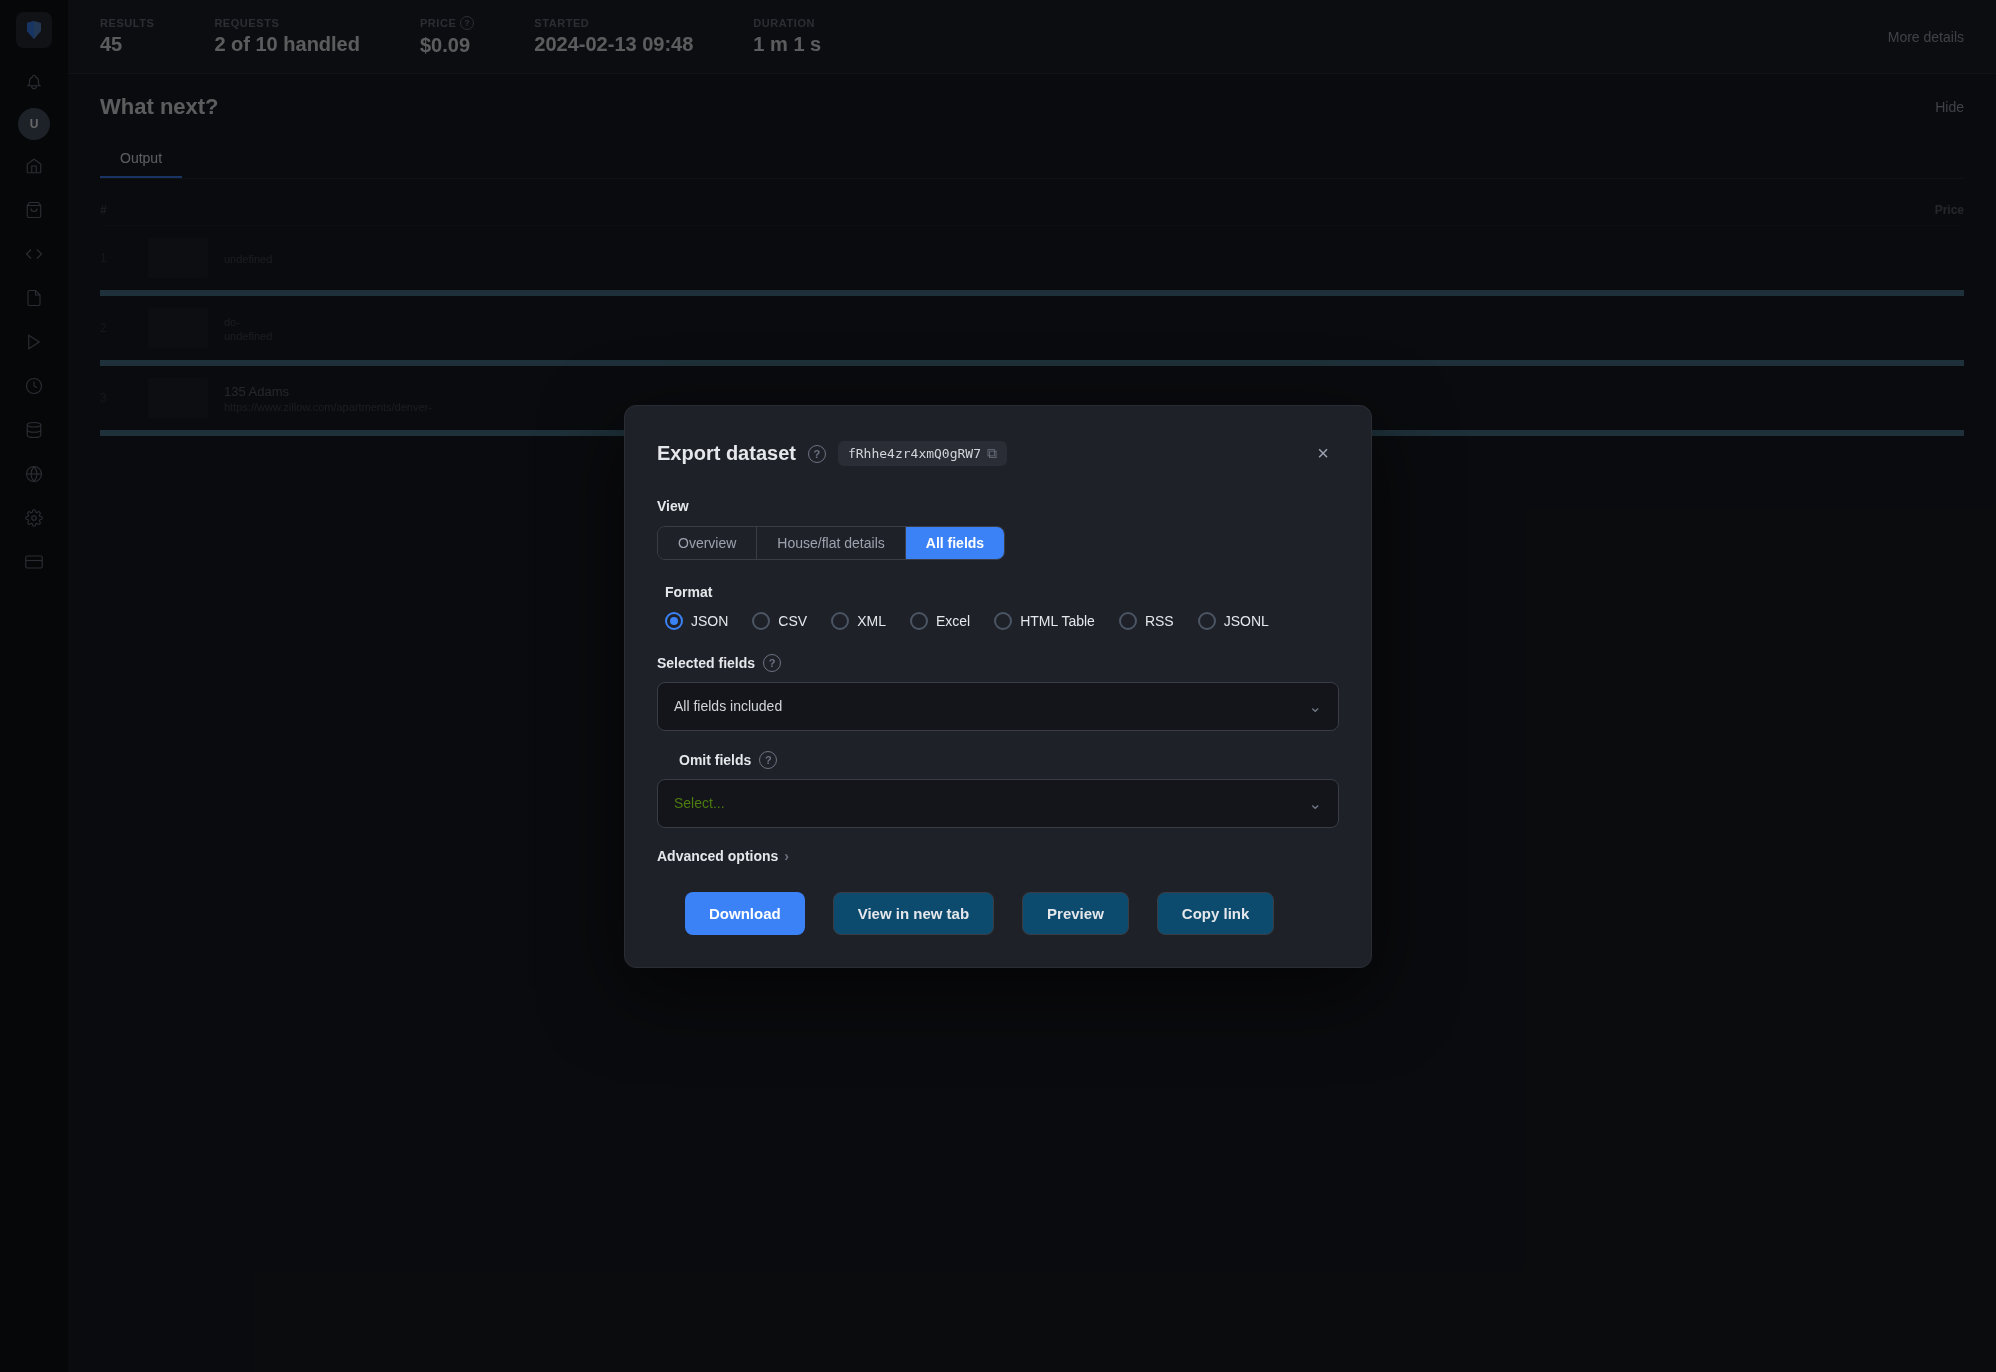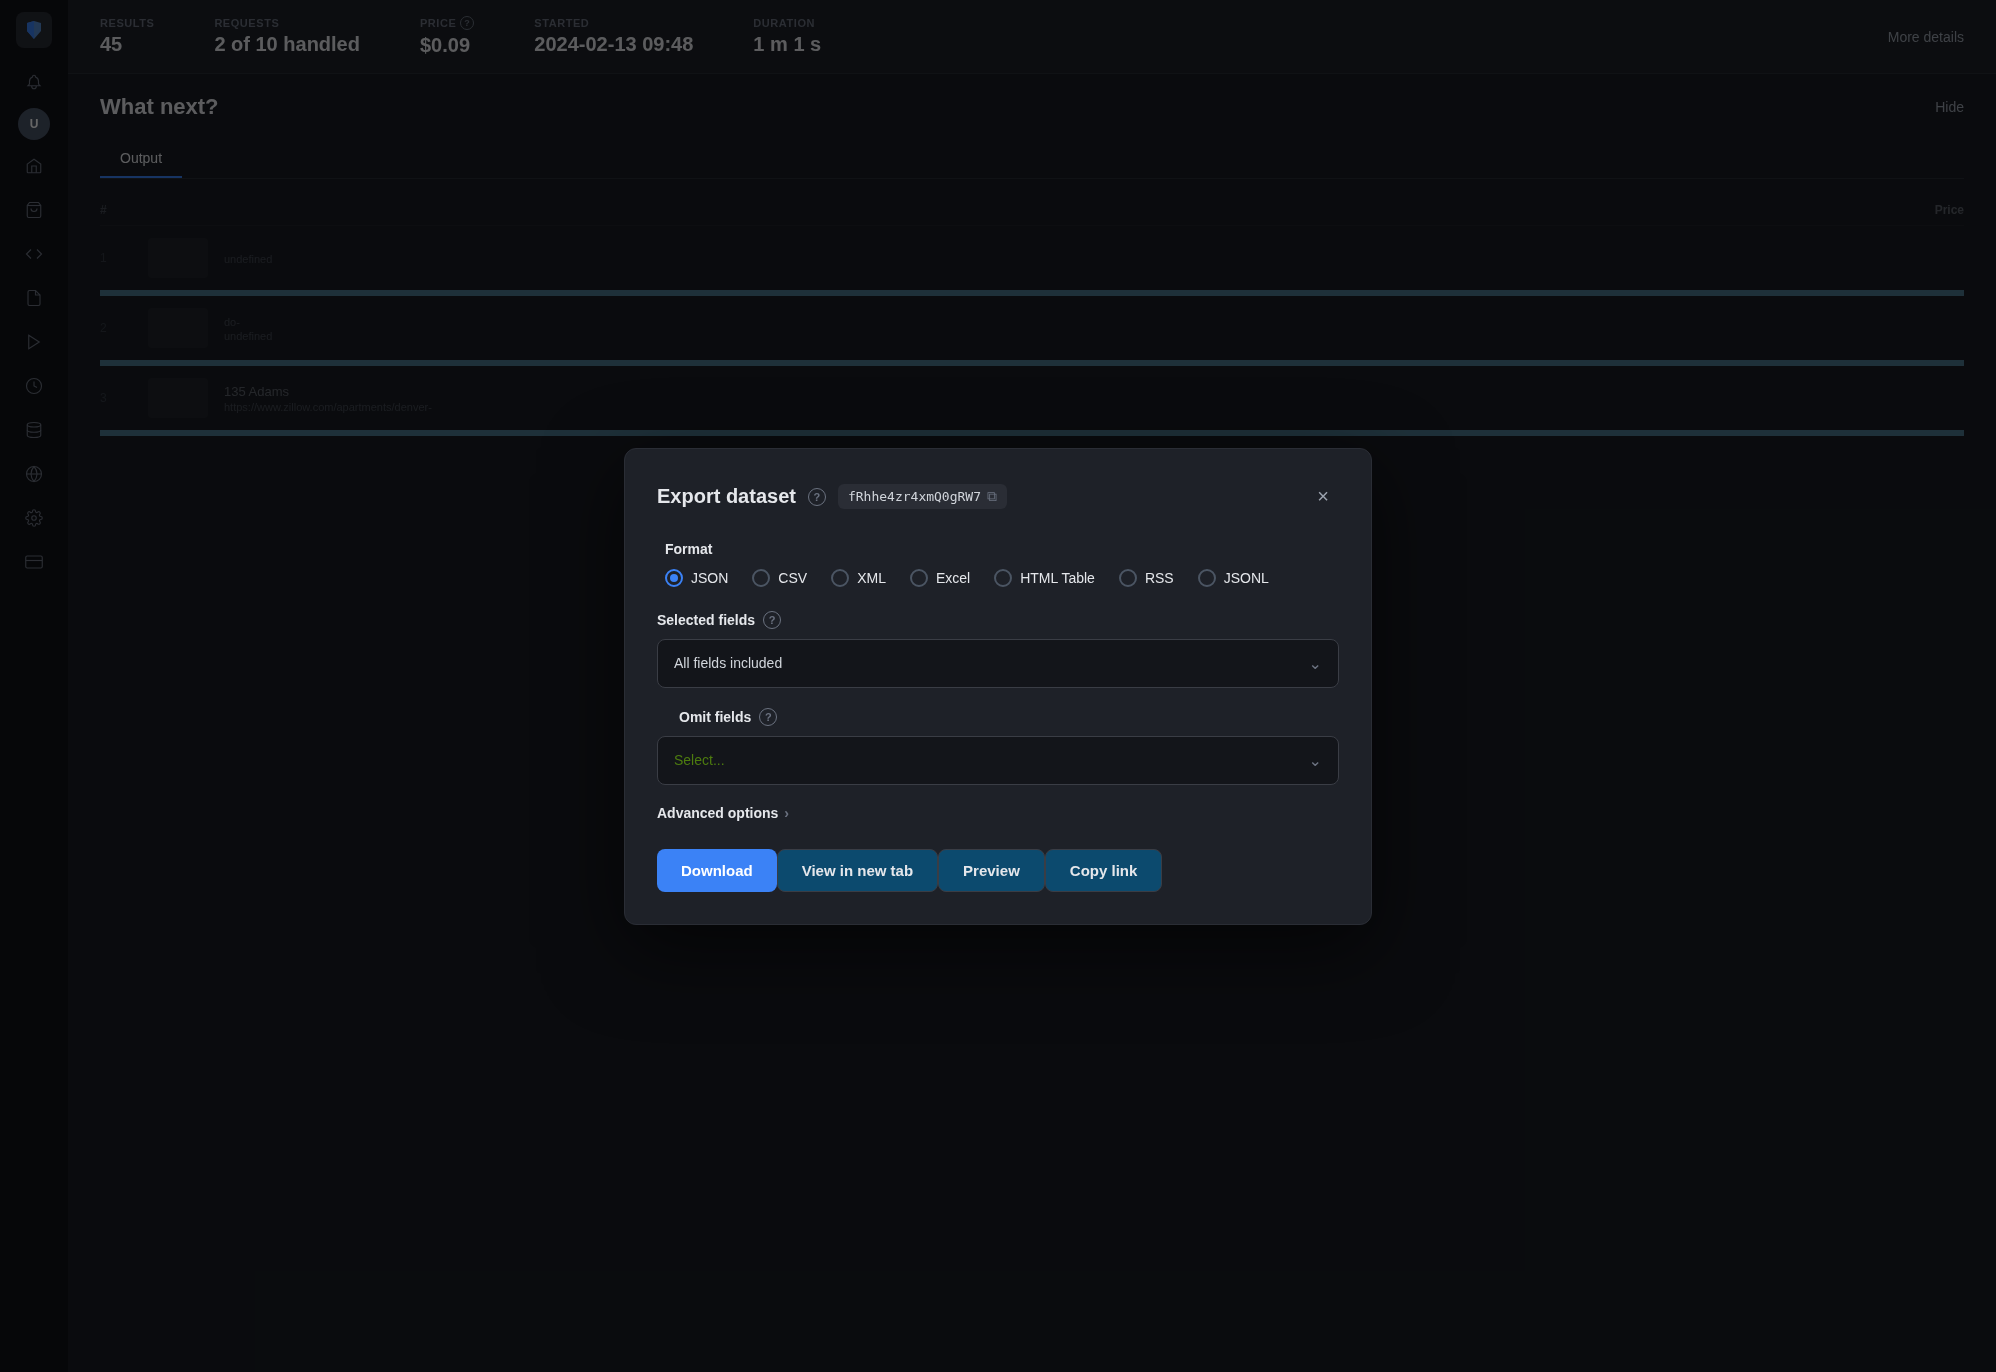--- a/index.html
+++ b/index.html
@@ -352,21 +352,22 @@
       cursor: pointer;
       color: #e5e7eb;
       font-size: 14px;
       font-weight: 600;
     }
     .chevron-right { color: #6b7280; font-size: 14px; }
 
     
     .action-buttons {
       display: flex;
-      gap: 0;
+      gap: 28px;
+      margin-left: 28px;
     }
     .btn {
       padding: 12px 24px;
       border-radius: 8px;
       font-size: 15px;
       font-weight: 600;
       cursor: pointer;
       border: none;
       transition: opacity 0.15s;
     }
@@ -551,20 +552,28 @@
       </div>
       <div class="dataset-id-badge">
         <span>fRhhe4zr4xmQ0gRW7</span>
         <span class="copy-icon">⧉</span>
       </div>
       <button class="close-btn">
         <span>×</span>
       </button>
     </div>
 
+    <div class="view-section">
+      <div class="section-label">View</div>
+      <div class="view-tabs">
+        <button class="view-tab">Overview</button>
+        <button class="view-tab">House/flat details</button>
+        <button class="view-tab active">All fields</button>
+      </div>
+    </div>
 
     <div class="format-section">
       <div class="section-label">Format</div>
       <div class="format-options">
 
         <label class="format-option">
           <div class="radio-outer selected">
             <div class="radio-inner"></div>
           </div>
           <span class="format-label">JSON</span>

